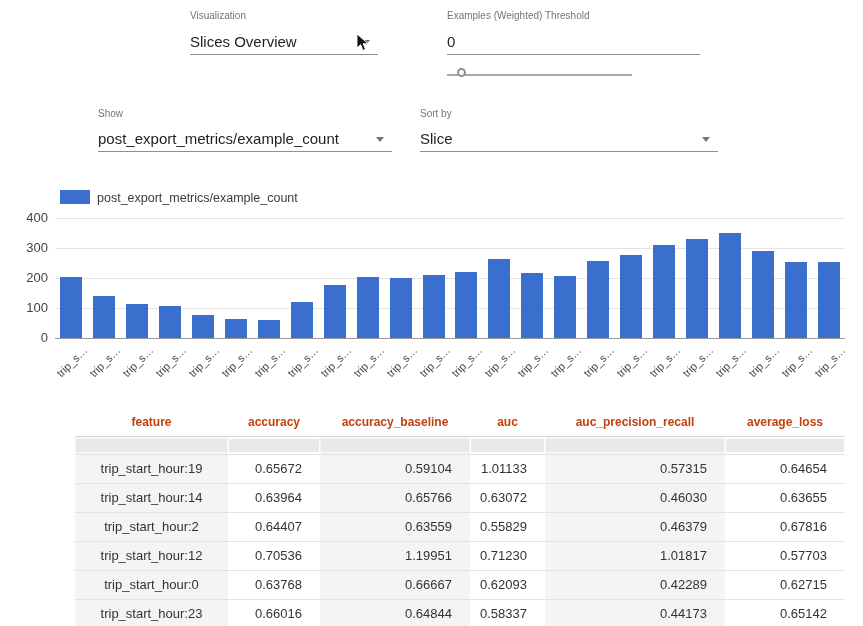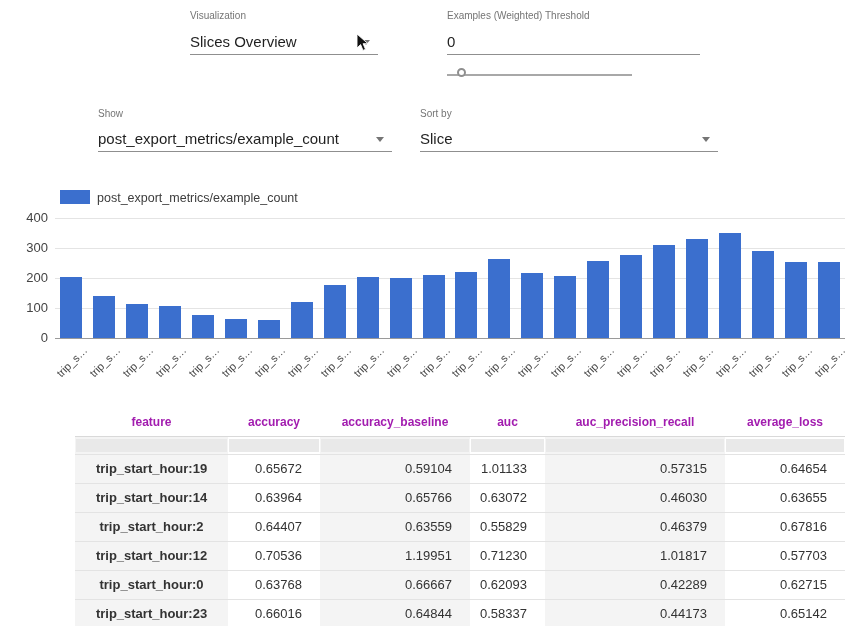--- a/index.html
+++ b/index.html
@@ -37,27 +37,27 @@
   .gridline.baseline { background: #9a9a9a; }
   .bar { position: absolute; bottom: 0; width: 22px; }
   .ytick { position: absolute; left: 8px; width: 40px; text-align: right; font-size: 13px; color: #444; }
   .xlabel {
     position: absolute; width: 58px; font-size: 11px; color: #444; text-align: right;
     white-space: nowrap; transform: rotate(-45deg); transform-origin: 100% 0;
   }
   .metrics-table { position: absolute; left: 75px; top: 407px; width: 770px; }
   .trow { display: grid; width: 770px; }
   .thead { height: 30px; border-bottom: 1px solid #d9d9d9; }
-  .hcell { font-size: 12px; font-weight: bold; color: #a21caf; text-align: center; line-height: 30px; cursor: pointer; }
+  .hcell { font-size: 12px; font-weight: bold; color: #c2410c; text-align: center; line-height: 30px; cursor: pointer; }
   .filter { height: 18px; border-bottom: 1px solid #e3e3e3; }
   .fcell { padding: 2px 1px; }
   .fbox { height: 13px; background: #e9e9e9; }
   .drow { height: 29px; border-bottom: 1px solid #e3e3e3; cursor: pointer; }
   .cell { font-size: 13px; color: #333; line-height: 28px; }
-  .feat { text-align: center; font-weight: bold; }
+  .feat { text-align: center; }
   .num { text-align: right; padding-right: 18px; }
   .shade { background: #f4f4f4; }
   .cursor-icon { position: absolute; left: 356px; top: 33px; }
 </style>
 </head>
 <body>
 
 <div class="screen">
 
   <div class="ctl-label" style="left:190px; top:10px;">Visualization</div>

